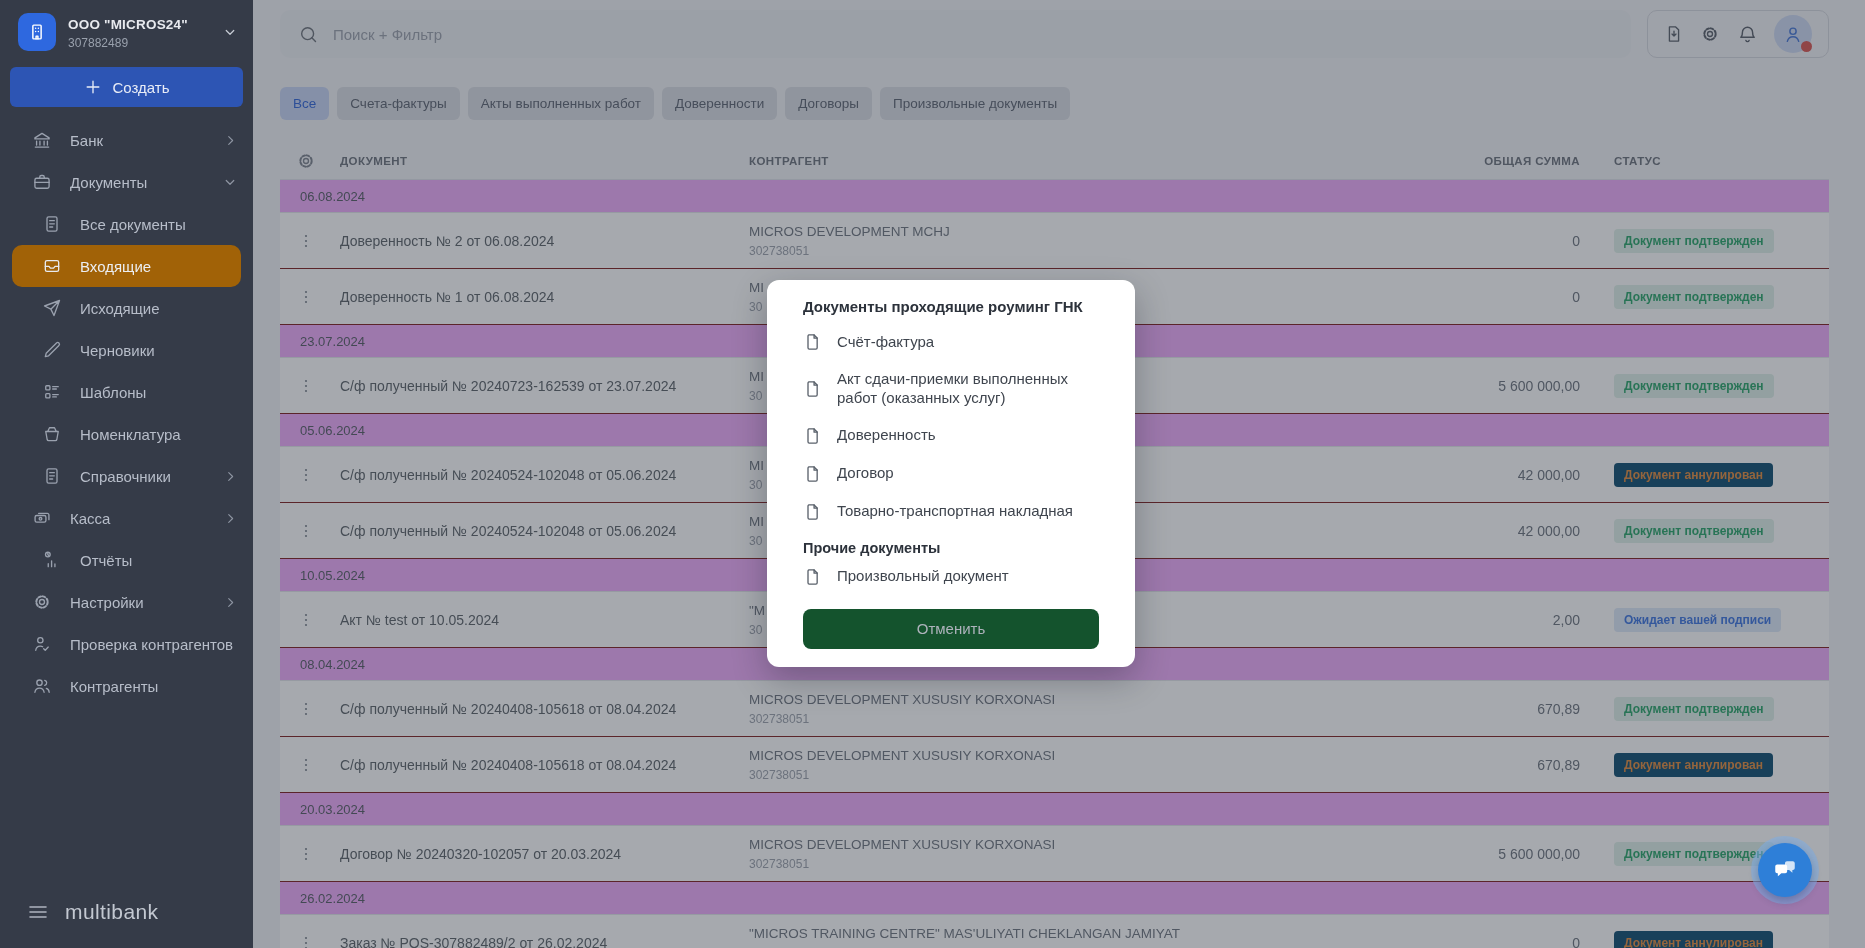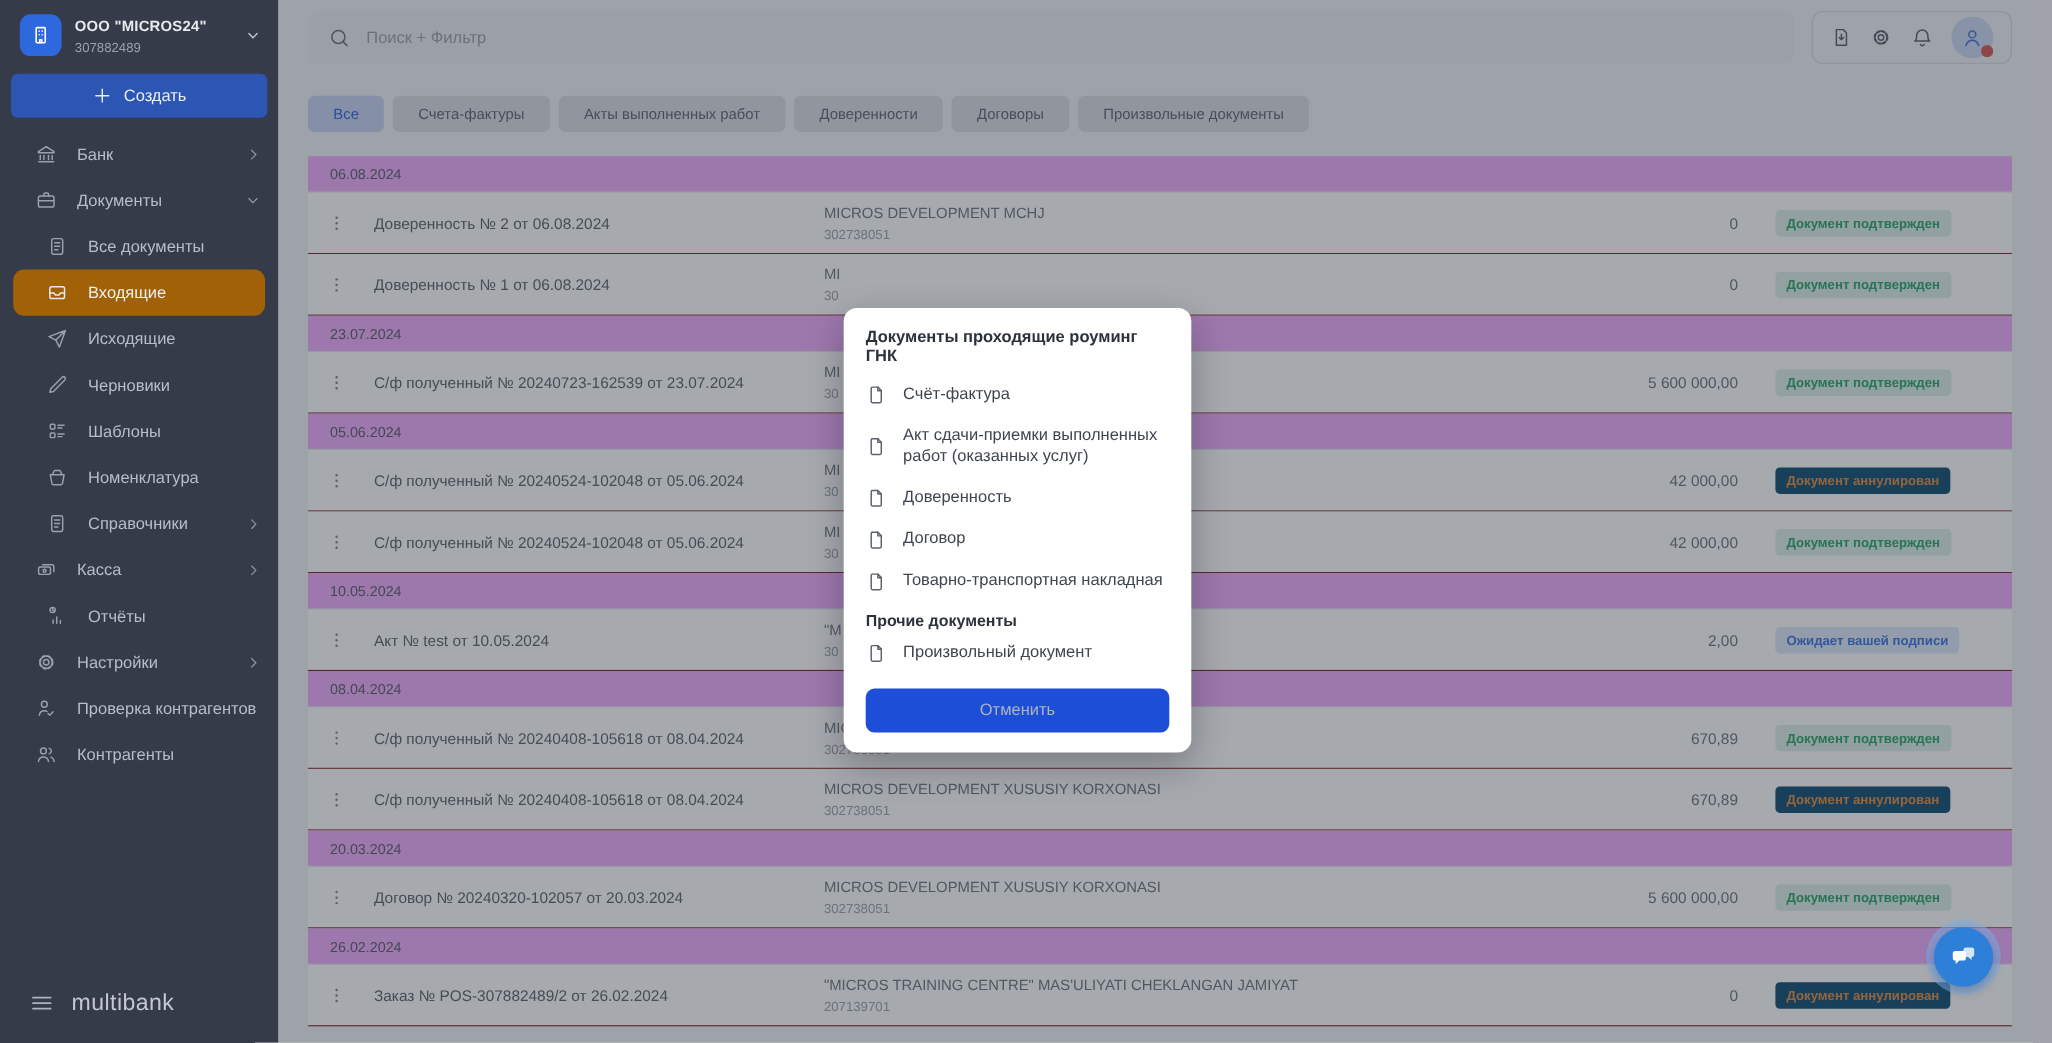--- a/index.html
+++ b/index.html
@@ -45,21 +45,21 @@
     font-size:15px; color:#3c424b; font-family:inherit; }
   .search input::placeholder{ color:#9aa0ab; }
   .top-icons{ width:182px; border:1px solid #d4d7de; border-radius:10px; display:flex;
     align-items:center; justify-content:space-evenly; color:#565d68; background:transparent; }
   .top-icon{ display:flex; cursor:pointer; }
   .avatar{ width:38px; height:38px; border-radius:50%; background:#cdd9f3; color:#4677d7;
     display:grid; place-items:center; position:relative; cursor:pointer; }
   .avatar-dot{ position:absolute; right:0; bottom:1px; width:11px; height:11px;
     border-radius:50%; background:#d9534f; }
   .tabs{ display:flex; gap:8px; margin-top:29px; }
-  .tab{ height:33px; padding:0 23px; border-radius:6px; display:flex; align-items:center;
+  .tab{ height:33px; padding:0 13px; border-radius:6px; display:flex; align-items:center;
     font-size:13.5px; background:#dadde3; color:#5b6270; cursor:pointer; white-space:nowrap; }
   .tab.active{ background:#c7d4f4; color:#2e63d9; }
 
   .table{ margin-top:22px; }
   .thead{ height:38px; display:flex; align-items:center; border-bottom:1px solid #dfe2e8; }
   .th{ font-size:11.5px; font-weight:700; color:#6a707a; letter-spacing:.4px; }
   .c-lead{ width:60px; padding-left:16px; color:#7b828c; display:flex; }
   .c-doc{ flex:0 0 409px; }
   .c-party{ flex:1; min-width:0; }
   .c-sum{ flex:0 0 280px; text-align:right; }
@@ -75,30 +75,30 @@
   .sum{ font-size:14px; color:#6b727c; }
   .badge{ display:inline-block; padding:5px 10px; border-radius:4px;
     font-size:12px; font-weight:700; }
   .b-confirmed{ color:#27a468; background:#dff0e8; }
   .b-cancelled{ color:#e08a3c; background:#0c4a6e; }
   .b-waiting{ color:#3b74e0; background:#dde8f8; }
 
   
   .overlay{ position:absolute; left:253px; right:0; top:0; bottom:0;
     background:rgba(44,50,63,.42); z-index:40; }
-  .modal{ position:absolute; left:767px; top:280px; width:316px; z-index:60;
-    background:#fff; border-radius:12px; padding:16px 20px 18px;
+  .modal{ position:absolute; left:767px; top:280px; width:368px; z-index:60;
+    background:#fff; border-radius:12px; padding:16px 36px 18px;
     box-shadow:0 12px 34px rgba(20,24,33,.30); }
   .modal-title{ font-size:15px; font-weight:700; color:#2c323b; margin:2px 0 8px; }
   .m-item{ display:flex; align-items:center; gap:14px; padding:9px 0;
     font-size:15px; color:#3f454e; cursor:pointer; line-height:1.25; }
   .m-icon{ color:#5a616b; flex:none; display:flex; }
   .m-section{ font-size:14.5px; font-weight:700; color:#2c323b; margin:9px 0 2px; }
   .m-cancel{ margin-top:13px; width:100%; height:40px; border:none; border-radius:8px;
-    background:#1d4ed8; color:#aeb3bc; font-size:15px; cursor:pointer; font-family:inherit; }
+    background:#14532d; color:#aeb3bc; font-size:15px; cursor:pointer; font-family:inherit; }
   .fab-ring{ position:absolute; left:1751px; top:836px; width:68px; height:68px;
     border-radius:50%; background:rgba(125,173,227,.55); z-index:55; }
   .fab{ position:absolute; left:1758px; top:843px; width:54px; height:54px; border-radius:50%;
     background:#2e7fd8; display:grid; place-items:center; color:#fff; z-index:56;
     cursor:pointer; box-shadow:0 4px 10px rgba(20,40,80,.3); }
 </style>
 </head>
 <body>
 
 <aside class="sidebar">
@@ -333,20 +333,32 @@
   <div class="tabs">
       <div class="tab active">Все</div>
       <div class="tab">Счета-фактуры</div>
       <div class="tab">Акты выполненных работ</div>
       <div class="tab">Доверенности</div>
       <div class="tab">Договоры</div>
       <div class="tab">Произвольные документы</div>
     </div>
 
   <div class="table">
+    <div class="thead">
+      <span class="c-lead">
+          <svg width="20" height="20" viewBox="0 0 24 24" fill="none" stroke="currentColor" stroke-width="1.6" stroke-linecap="round" stroke-linejoin="round">
+            <circle cx="12" cy="12" r="3"></circle>
+            <circle cx="12" cy="12" r="6.8" stroke-width="2.4" stroke-dasharray="3.1 2.25"></circle>
+          </svg>
+        </span>
+      <span class="th c-doc">ДОКУМЕНТ</span>
+      <span class="th c-party">КОНТРАГЕНТ</span>
+      <span class="th c-sum">ОБЩАЯ СУММА</span>
+      <span class="th c-status">СТАТУС</span>
+    </div>
     <div id="table-body">
         <div class="daterow">06.08.2024</div>
         <div class="row">
           <span class="c-lead dots">
             <svg width="20" height="20" viewBox="0 0 24 24" fill="none" stroke="currentColor" stroke-width="1.6" stroke-linecap="round" stroke-linejoin="round">
               <circle cx="12" cy="6" r="1.3" fill="currentColor" stroke="none"></circle>
               <circle cx="12" cy="12" r="1.3" fill="currentColor" stroke="none"></circle>
               <circle cx="12" cy="18" r="1.3" fill="currentColor" stroke="none"></circle>
             </svg>
           </span>

